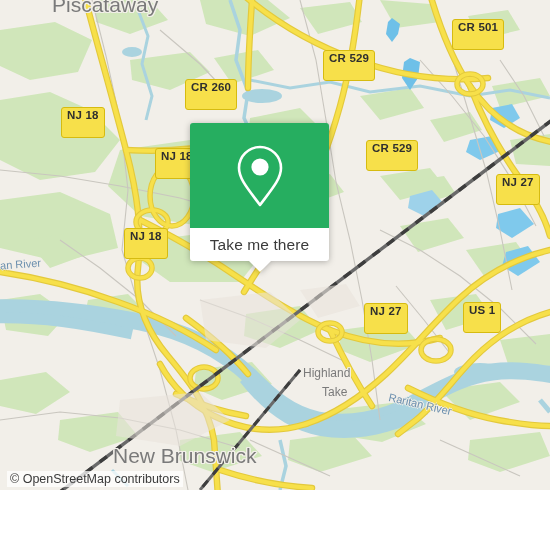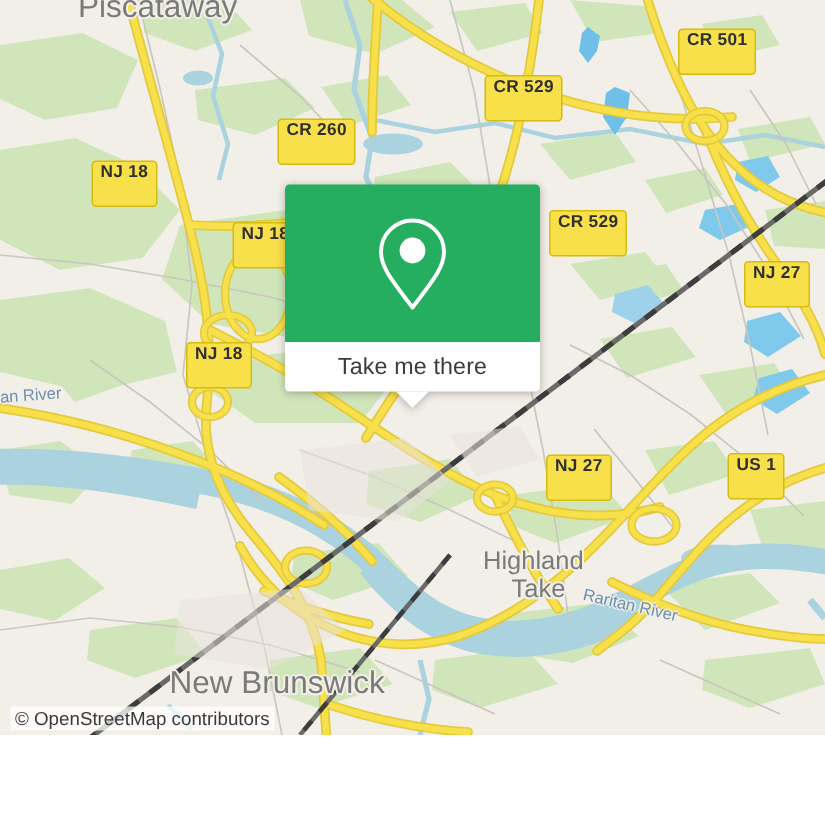--- a/index.html
+++ b/index.html
@@ -55,21 +55,21 @@
     color: #7a7a7a;
     font-family: "Liberation Sans", sans-serif;
     white-space: nowrap;
     text-shadow:
       1.4px 0 #f2efe9, -1.4px 0 #f2efe9,
       0 1.4px #f2efe9, 0 -1.4px #f2efe9,
       1px 1px #f2efe9, -1px -1px #f2efe9,
       1px -1px #f2efe9, -1px 1px #f2efe9;
   }
   .place-city-big { font-size: 21px; }
-  .place-town     { font-size: 17px; text-align: center; line-height: 19px; margin-left: 19px; }
+  .place-town     { font-size: 12px; text-align: center; line-height: 19px; }
 
   .river-label {
     position: absolute;
     color: #6b8fae;
     font-size: 11px;
     font-style: normal;
     white-space: nowrap;
     text-shadow:
       1.2px 0 #f2efe9, -1.2px 0 #f2efe9,
       0 1.2px #f2efe9, 0 -1.2px #f2efe9;
@@ -86,21 +86,21 @@
     background: rgba(255,255,255,0.72);
     padding: 1px 3px;
     white-space: nowrap;
   }
 
   
   #popup-card {
     position: absolute;
     left: 190px;
     top: 123px;
-    width: 170px;
+    width: 139px;
     z-index: 40;
     filter: drop-shadow(0 1px 3px rgba(0,0,0,0.28));
     text-align: center;
   }
   #popup-green {
     background: #26ae60;
     height: 105px;
     border-radius: 3px 3px 0 0;
     display: flex;
     align-items: center;
@@ -327,21 +327,21 @@
 
   <div class="shield" style="left:452px;  top:19px;">CR 501</div>
   <div class="shield" style="left:323px;  top:50px;">CR 529</div>
   <div class="shield" style="left:185px;  top:79px;">CR 260</div>
   <div class="shield" style="left:61px;   top:107px;">NJ 18</div>
   <div class="shield" style="left:155px;  top:148px;">NJ 18</div>
   <div class="shield" style="left:366px;  top:140px;">CR 529</div>
   <div class="shield" style="left:496px;  top:174px;">NJ 27</div>
   <div class="shield" style="left:124px;  top:228px;">NJ 18</div>
   <div class="shield" style="left:364px;  top:303px;">NJ 27</div>
-  <div class="shield" style="left:485px;  top:302px;">US 1</div>
+  <div class="shield" style="left:463px;  top:302px;">US 1</div>
 
   <div class="place-label place-city-big" style="left:52px; top:-7px;">Piscataway</div>
   <div class="place-label place-town" style="left:303px; top:364px;">Highland</div>
   <div class="place-label place-town" style="left:322px; top:383px;">Take</div>
   <div class="place-label place-city-big" style="left:113px; top:444px;">New Brunswick</div>
 
   <div class="river-label" style="left:0px; top:258px; transform:rotate(-4deg);">an River</div>
   <div class="river-label" style="left:388px; top:398px; transform:rotate(13deg);">Raritan River</div>
 
   <div id="attribution">© OpenStreetMap contributors</div>

